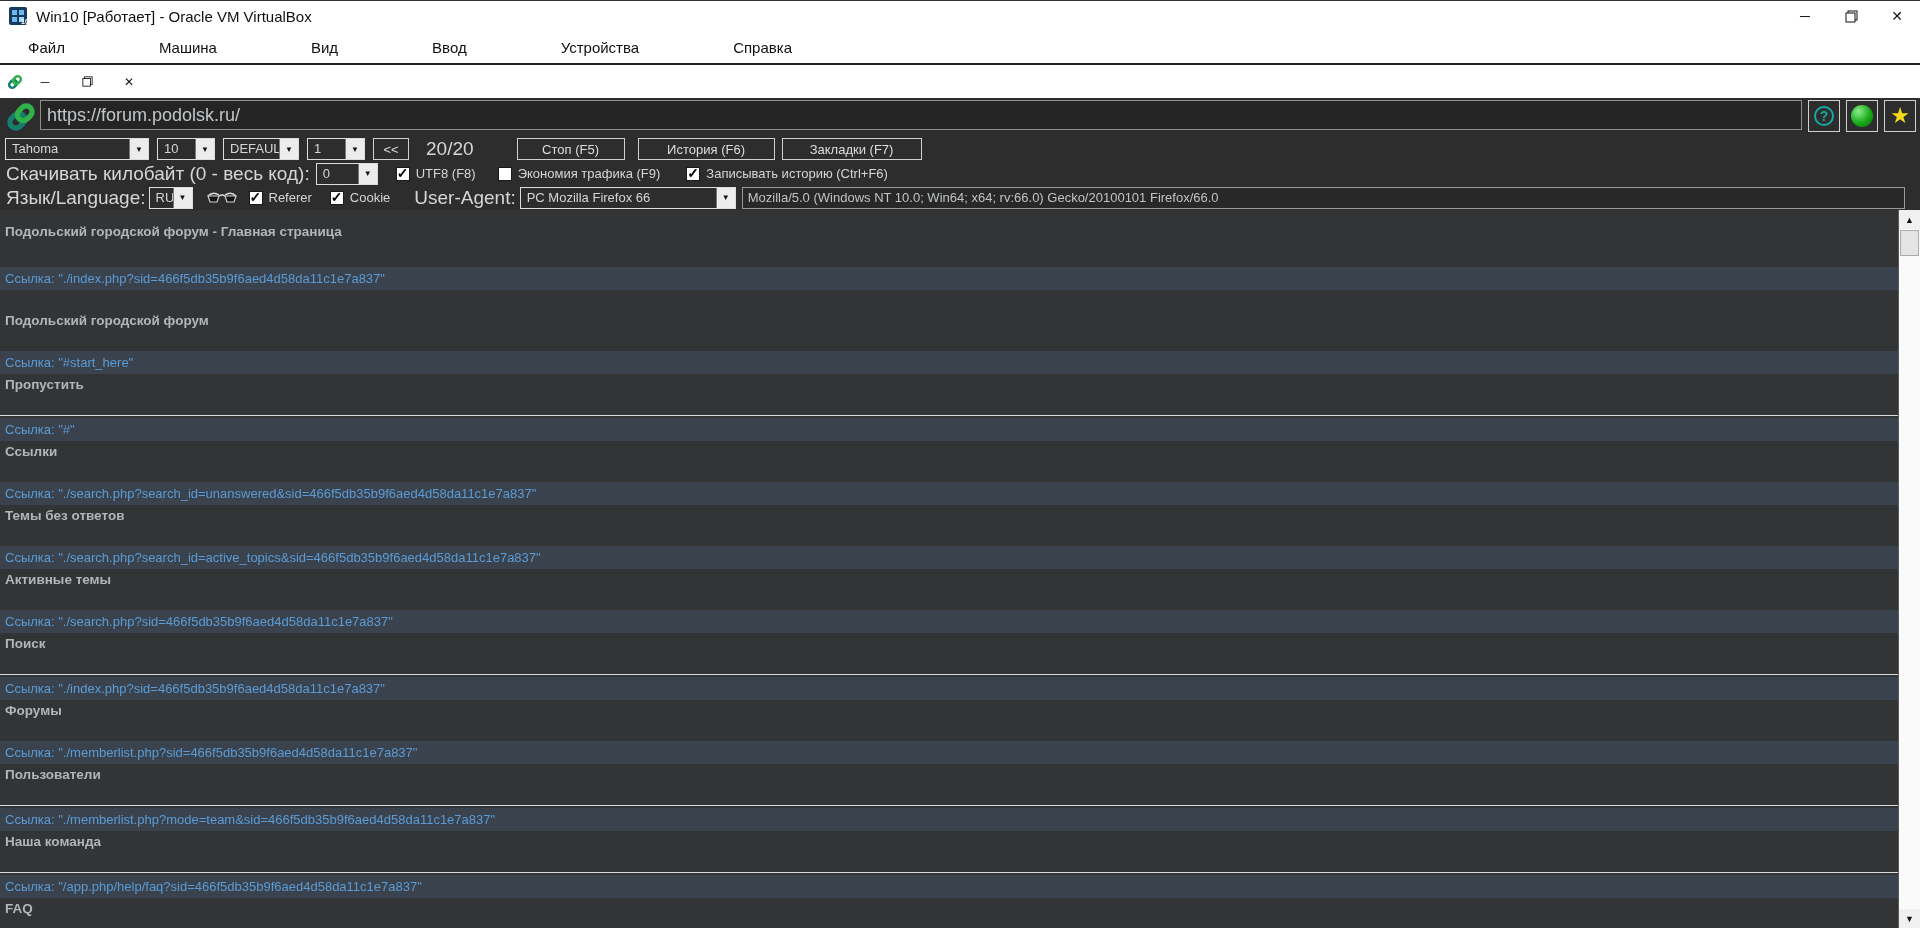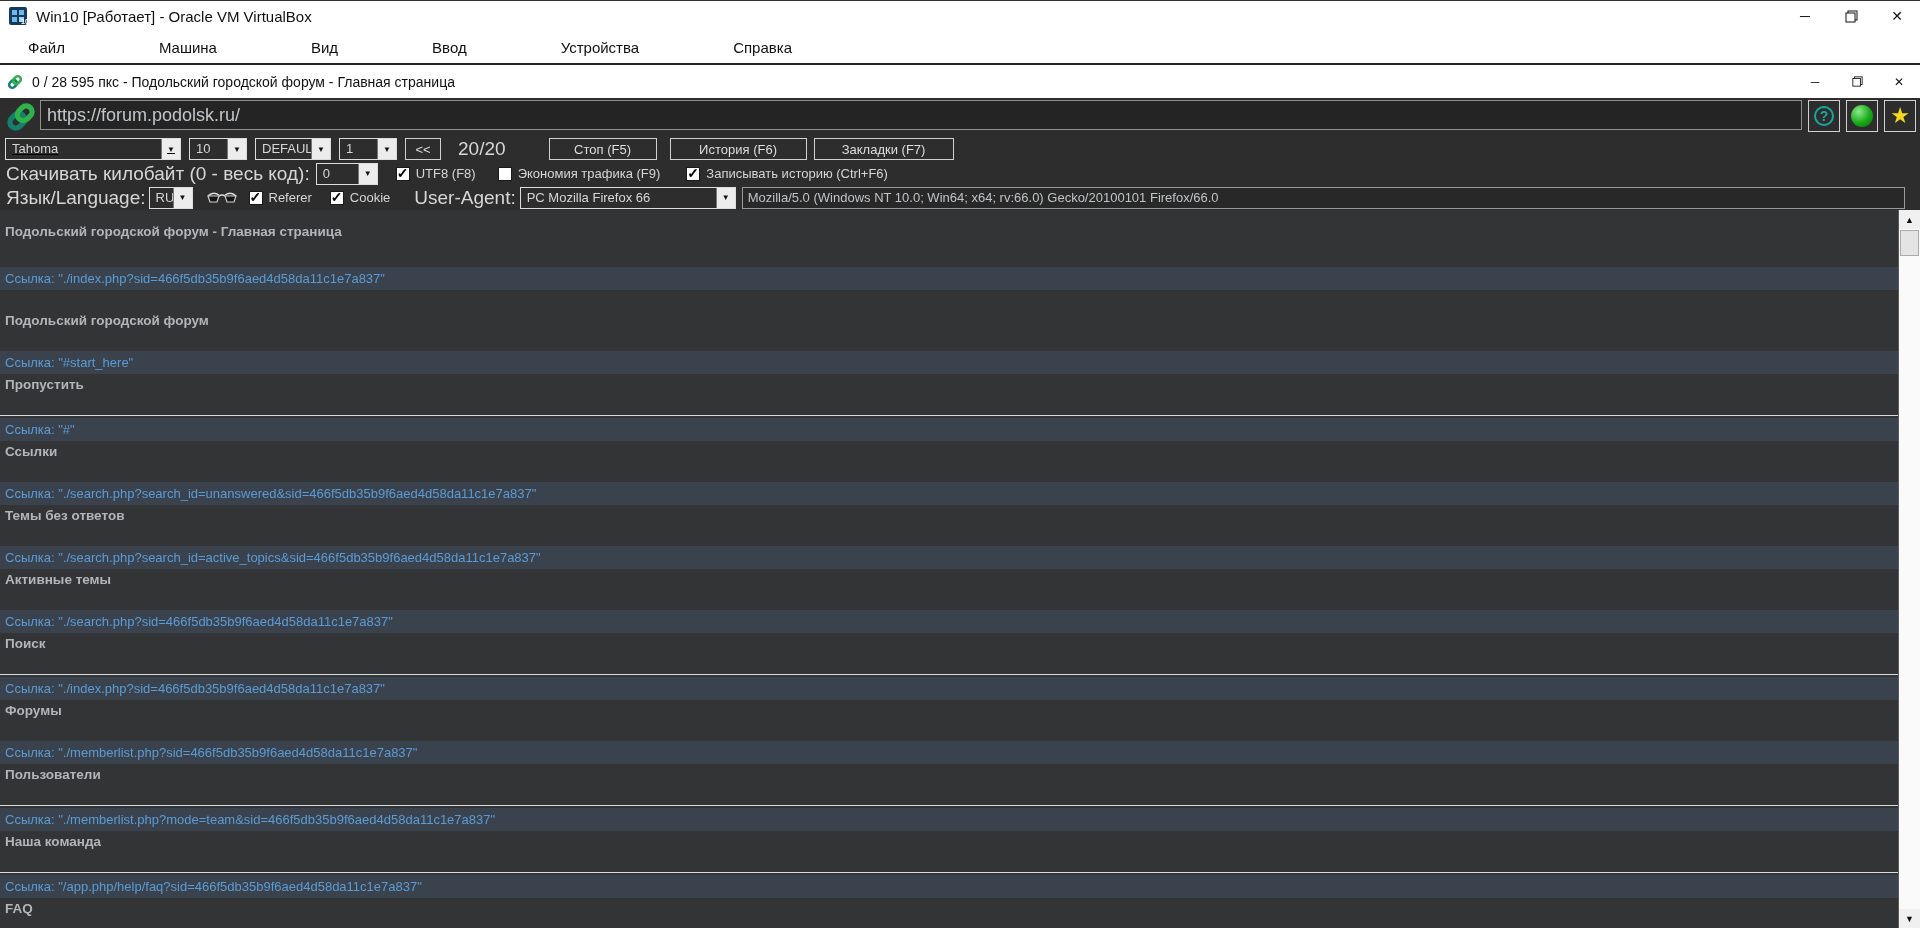--- a/index.html
+++ b/index.html
@@ -106,21 +106,20 @@
 
   <div class="sep"></div>
 
   <div class="inner-titlebar">
     <span style="display:flex;">
       <svg width="18" height="18" viewBox="0 0 32 32">
           <rect x="5" y="14" width="15" height="11" rx="5.5" transform="rotate(-45 12.5 19.5)" fill="none" stroke="#157f6e" stroke-width="4.5"></rect>
           <rect x="12" y="7" width="15" height="11" rx="5.5" transform="rotate(-45 19.5 12.5)" fill="none" stroke="#2fb24a" stroke-width="4.5"></rect>
         </svg>
     </span>
-    <span class="inner-title">0 / 28 595 пкс - Подольский городской форум - Главная страница</span>
     <div class="winbtns">
       <span class="winbtn small">─</span>
       <span class="winbtn small">
           <svg width="11" height="11" viewBox="0 0 13 13">
             <rect x="3" y="1" width="9" height="9" fill="none" stroke="#111"></rect>
             <rect x="1" y="3" width="9" height="9" fill="#fff" stroke="#111"></rect>
           </svg>
         </span>
       <span class="winbtn small">✕</span>
     </div>
@@ -141,21 +140,21 @@
         </span>
       <span class="url-btn">
           <span class="sphere"></span>
         </span>
       <span class="url-btn">
           <span class="star-glyph">★</span>
         </span>
     </div>
 
     <div class="tbrow tb1">
-      <div class="select" style="width:176px;text-decoration:underline;">
+      <div class="select" style="width:144px;">
         <span class="select-value">Tahoma</span>
         <span class="select-arrow">▼</span>
       </div>
       <div class="select" style="width:58px; margin-left:8px;">
         <span class="select-value">10</span>
         <span class="select-arrow">▼</span>
       </div>
       <div class="select" style="width:76px; margin-left:8px;">
         <span class="select-value">DEFAULT_</span>
         <span class="select-arrow">▼</span>

